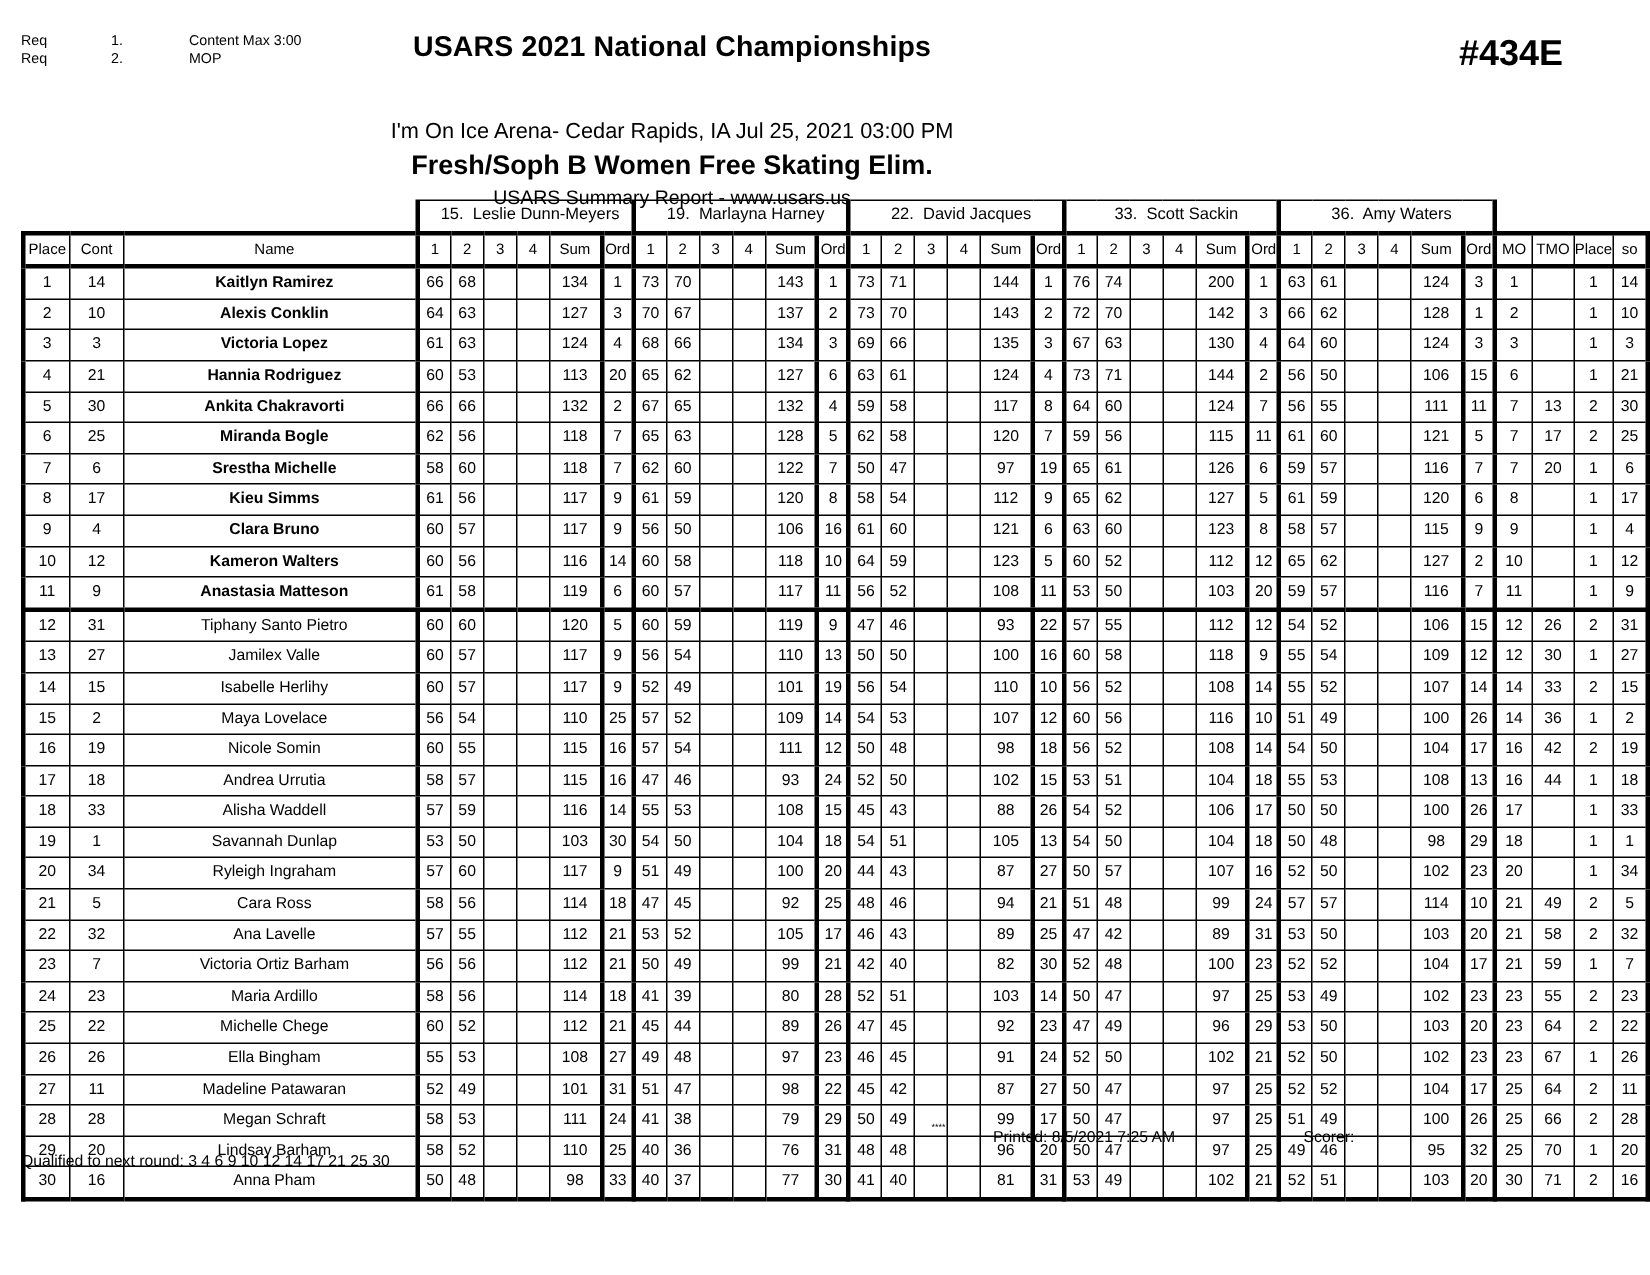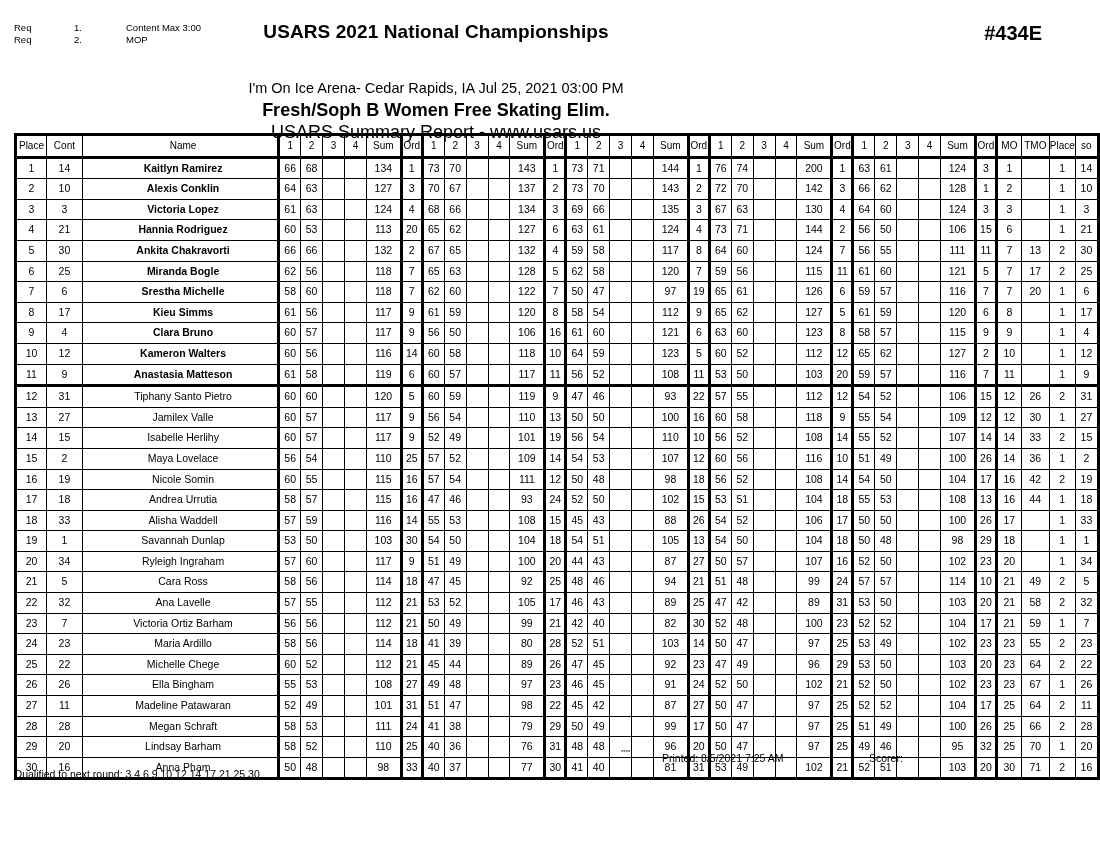--- a/index.html
+++ b/index.html
@@ -19,31 +19,31 @@
     font-size: 9.5px; line-height: 12px;
     white-space: nowrap;
   }
   .reqs .req-row { display: flex; gap: 36px; }
   .reqs .req-lbl { width: 24px; }
   .reqs .req-num { width: 16px; }
   .reqs .req-txt { }
 
   
   .titles {
-    position: absolute; left: 0; top: 20px; width: 872px;
+    position: absolute; left: 12px; top: 20px; width: 872px;
     text-align: center;
   }
   .t-main { font-size: 19px; font-weight: bold; letter-spacing: .1px; line-height: 23px; }
   .t-venue { font-size: 14.5px; line-height: 19px; margin-top: 36px; }
   .t-event { font-size: 18px; font-weight: bold; line-height: 24px; }
-  .t-report { font-size: 18px; line-height: 20px; }
+  .t-report { font-size: 13px; line-height: 20px; }
 
   .evt-number {
     position: absolute; right: 58px; top: 22px;
-    font-size: 20px; font-weight: bold;
+    font-size: 24px; font-weight: bold;
   }
 
   
   .tbl-wrap { position: absolute; left: 14px; top: 133px; }
   table.score {
     border-collapse: collapse;
     font-size: 10.5px;
     table-layout: fixed;
   }
   table.score td, table.score th {
@@ -160,20 +160,29 @@
           <col class="c-j">
           <col class="c-j">
           <col class="c-sum">
           <col class="c-ord">
         <col class="c-mo">
           <col class="c-tmo">
           <col class="c-rule">
           <col class="c-so">
       </colgroup>
       <thead>
+        <tr id="judge-header-row">
+            <td class="blank-hd" colspan="3"></td>
+            <td class="jgrp thk-l" colspan="6">15.&nbsp; Leslie Dunn-Meyers</td>
+            <td class="jgrp thk-l" colspan="6">19.&nbsp; Marlayna Harney</td>
+            <td class="jgrp thk-l" colspan="6">22.&nbsp; David Jacques</td>
+            <td class="jgrp thk-l" colspan="6">33.&nbsp; Scott Sackin</td>
+            <td class="jgrp thk-l thk-r" colspan="6">36.&nbsp; Amy Waters</td>
+            <td class="blank-hd" colspan="4"></td>
+          </tr>
         <tr id="column-header-row">
             <td class="sub-hd thk-t thk-l">Place</td>
             <td class="sub-hd thk-t">Cont</td>
             <td class="sub-hd thk-t name">Name</td>
             <td class="sub-hd thk-t thk-l">1</td>
             <td class="sub-hd thk-t">2</td>
             <td class="sub-hd thk-t">3</td>
             <td class="sub-hd thk-t">4</td>
             <td class="sub-hd thk-t">Sum</td>
             <td class="sub-hd thk-t thk-l thk-r">Ord</td>

